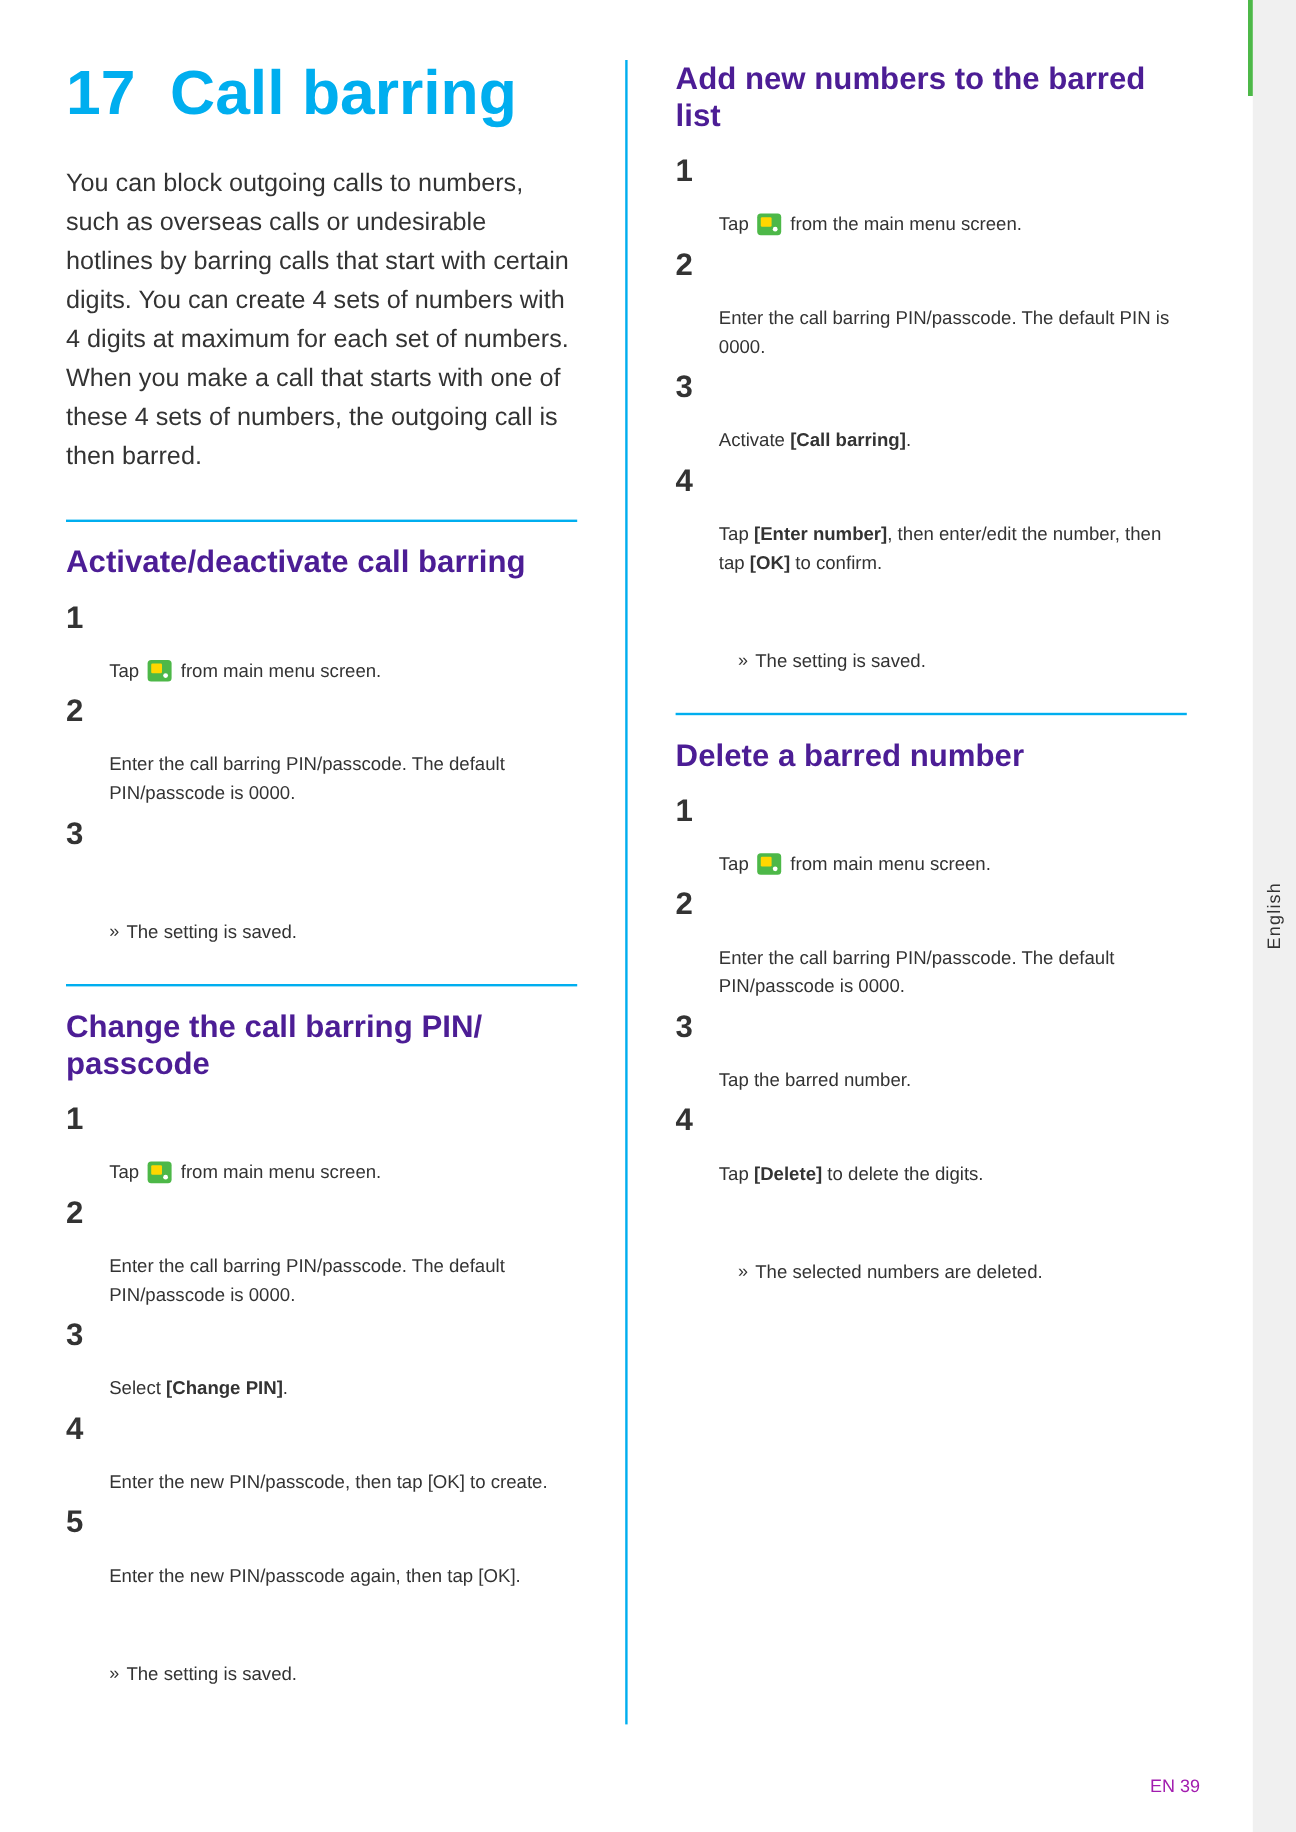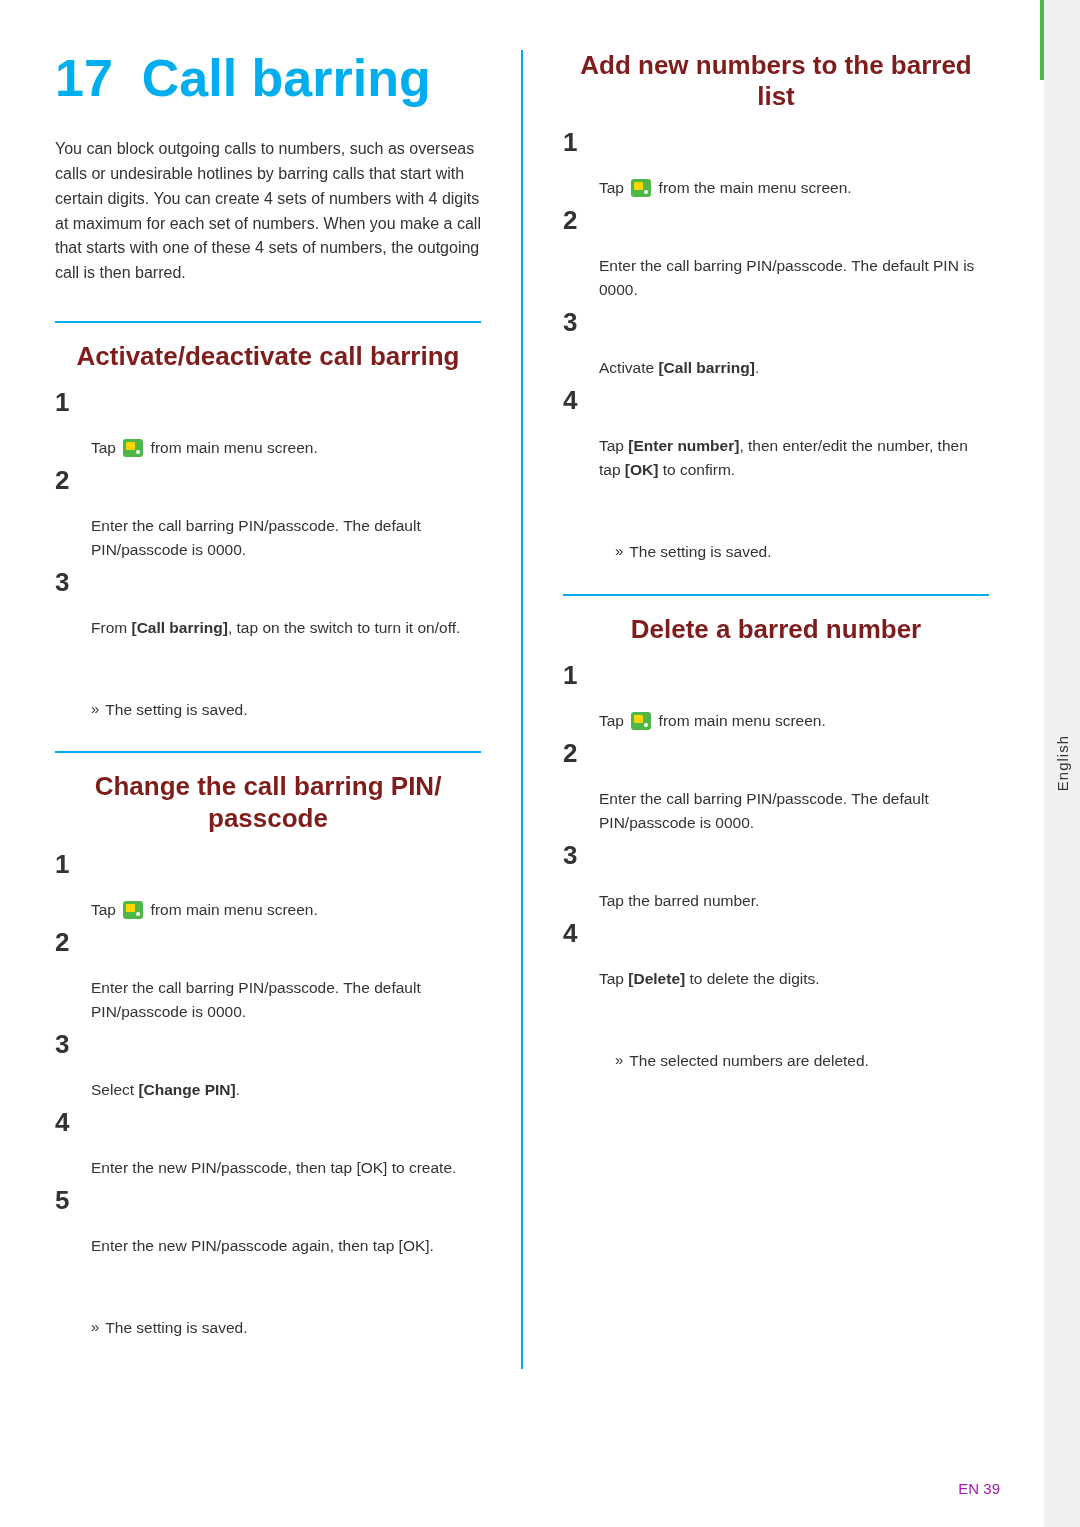--- a/index.html
+++ b/index.html
@@ -80,44 +80,43 @@
     .chapter-title {
       font-size: 52px;
       font-weight: bold;
       color: #00aeef;
       line-height: 1.1;
       margin-bottom: 30px;
     }
 
     
     .intro-text {
-      font-size: 16px;
+      font-size: 21px;
       line-height: 1.55;
       color: #333;
       margin-bottom: 35px;
     }
 
     
     .section {
       margin-bottom: 30px;
     }
 
     .section-divider {
       border: none;
       border-top: 2px solid #00aeef;
       margin-bottom: 18px;
     }
 
     .section-title {
       font-size: 26px;
       font-weight: bold;
-      color: #7f1d1d;
+      color: #4c1d95;
       line-height: 1.2;
       margin-bottom: 18px;
-      text-align: center;
     }
 
     
     .step-list {
       list-style: none;
       padding: 0;
     }
 
     .step-item {
       display: flex;
@@ -216,21 +215,20 @@
                     <rect x="4" y="4" width="9" height="8" rx="1" fill="#ffd700" stroke="none"></rect>
                     <circle cx="16" cy="14" r="2" fill="#fff" stroke="none"></circle>
                   </svg> from main menu screen.</span>
             </li>
             <li class="step-item">
               <span class="step-number">2</span>
               <span class="step-content">Enter the call barring PIN/passcode. The default PIN/passcode is 0000.</span>
             </li>
             <li class="step-item">
               <span class="step-number">3</span>
-              <span class="step-content">From <strong>[Call barring]</strong>, tap on the switch to turn it on/off.</span>
             </li>
             <li class="step-item">
               <span class="step-number"></span>
               <span class="step-content">
                 <span class="sub-result">
                     <span class="sub-arrow">»</span>
                     <span>The setting is saved.</span>
                   </span>
               </span>
             </li>

